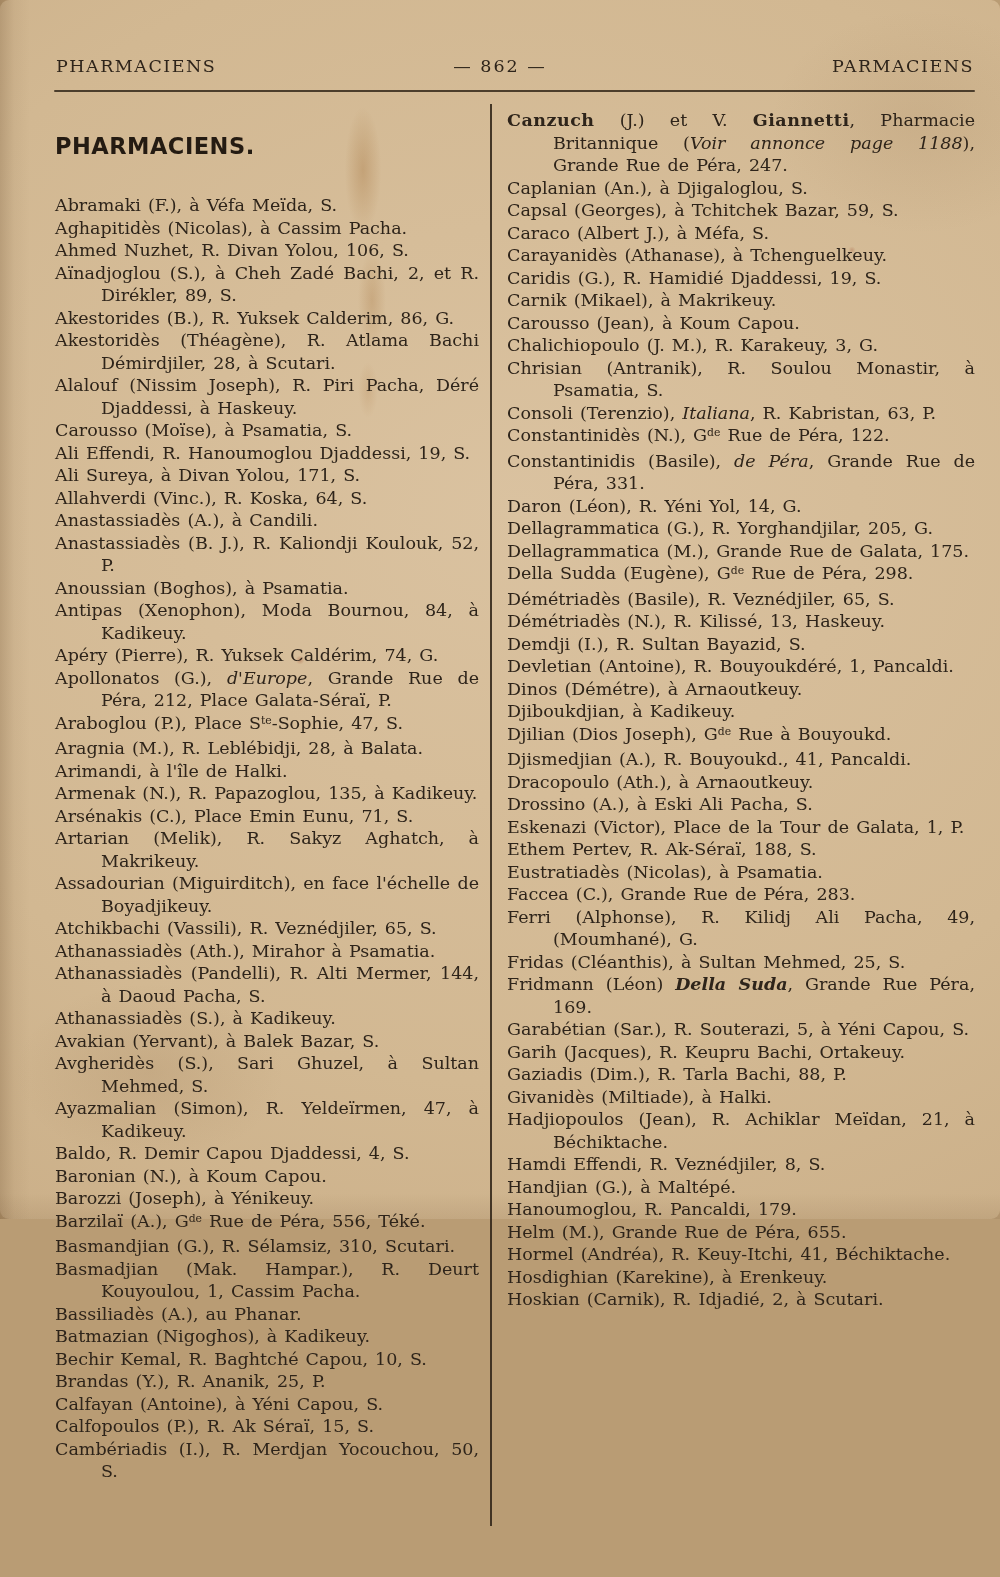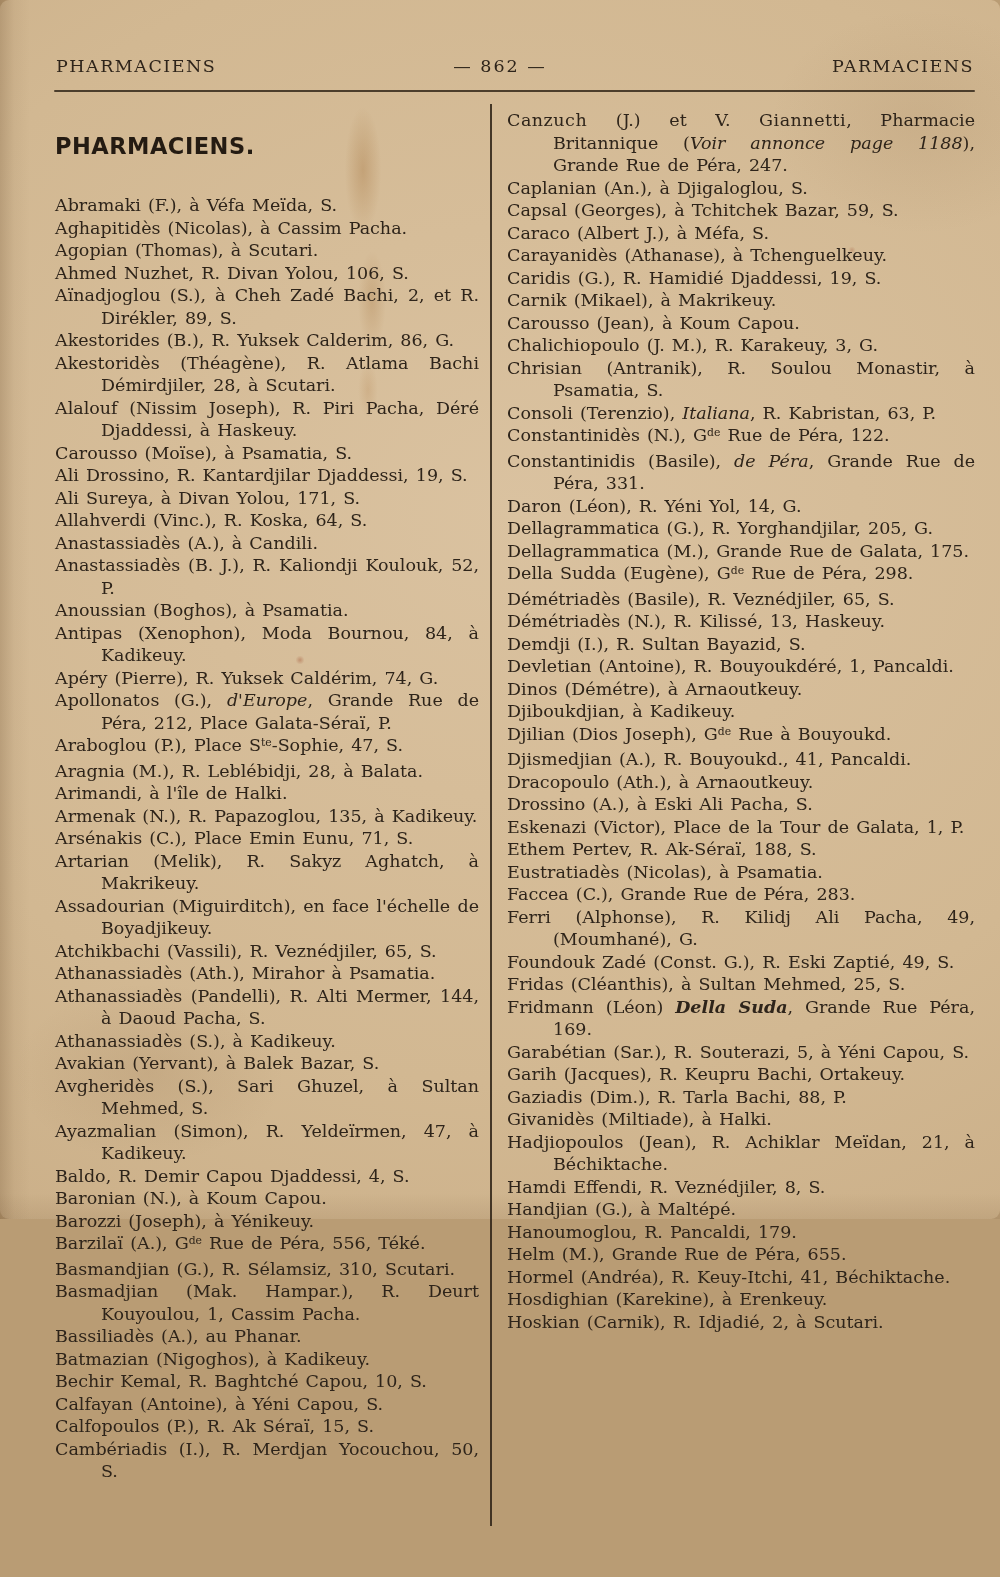--- a/index.html
+++ b/index.html
@@ -62,21 +62,21 @@
     font-family:"DejaVu Sans","Liberation Sans",sans-serif;
     font-weight:bold;font-size:22.5px;letter-spacing:.5px;word-spacing:2px;
     color:#241b12;
   }
   .entry{
     margin:0;
     font-size:17.5px;line-height:22.5px;
     text-align:justify;word-spacing:1.5px;
     padding-left:46px;text-indent:-46px;
   }
-  .seg-b{font-weight:normal;letter-spacing:.5px;margin-top:48px;}
+  .seg-b{font-weight:bold;letter-spacing:.5px;margin-top:48px;}
   .seg-i{font-style:italic;}
   .seg-bi{font-weight:bold;font-style:italic;}
   .seg-sup{font-size:.62em;position:relative;top:-.45em;}
 </style>
 </head>
 <body>
 
 <div class="page">
   <div class="stains"></div>
 
@@ -88,28 +88,27 @@
 
   <div class="header-rule"></div>
   <div class="column-divider"></div>
 
   <main class="columns">
     <section class="col col-left">
       <h1 class="section-title">PHARMACIENS.</h1>
       <div class="entries">
           <p class="entry"><span class="seg-n">Abramaki (F.), à Véfa Meïda, S.</span></p>
           <p class="entry"><span class="seg-n">Aghapitidès (Nicolas), à Cassim Pacha.</span></p>
-          <p class="entry"><span class="seg-n">Agopian (Thomas), à Scutari.</span></p>
           <p class="entry"><span class="seg-n">Ahmed Nuzhet, R. Divan Yolou, 106, S.</span></p>
           <p class="entry"><span class="seg-n">Aïnadjoglou (S.), à Cheh Zadé Bachi, 2, et R. Dirékler, 89, S.</span></p>
           <p class="entry"><span class="seg-n">Akestorides (B.), R. Yuksek Calderim, 86, G.</span></p>
           <p class="entry"><span class="seg-n">Akestoridès (Théagène), R. Atlama Bachi Démirdjiler, 28, à Scutari.</span></p>
           <p class="entry"><span class="seg-n">Alalouf (Nissim Joseph), R. Piri Pacha, Déré Djaddessi, à Haskeuy.</span></p>
           <p class="entry"><span class="seg-n">Carousso (Moïse), à Psamatia, S.</span></p>
-          <p class="entry"><span class="seg-n">Ali Drossino, R. Kantardjilar Djaddessi, 19, S.</span></p>
+          <p class="entry"><span class="seg-n">Ali Effendi, R. Hanoumoglou Djaddessi, 19, S.</span></p>
           <p class="entry"><span class="seg-n">Ali Sureya, à Divan Yolou, 171, S.</span></p>
           <p class="entry"><span class="seg-n">Allahverdi (Vinc.), R. Koska, 64, S.</span></p>
           <p class="entry"><span class="seg-n">Anastassiadès (A.), à Candili.</span></p>
           <p class="entry"><span class="seg-n">Anastassiadès (B. J.), R. Kaliondji Koulouk, 52, P.</span></p>
           <p class="entry"><span class="seg-n">Anoussian (Boghos), à Psamatia.</span></p>
           <p class="entry"><span class="seg-n">Antipas (Xenophon), Moda Bournou, 84, à Kadikeuy.</span></p>
           <p class="entry"><span class="seg-n">Apéry (Pierre), R. Yuksek Caldérim, 74, G.</span></p>
           <p class="entry"><span class="seg-n">Apollonatos (G.), </span><span class="seg-i">d'Europe</span><span class="seg-n">, Grande Rue de Péra, 212, Place Galata-Séraï, P.</span></p>
           <p class="entry"><span class="seg-n">Araboglou (P.), Place S</span><span class="seg-sup">te</span><span class="seg-n">-Sophie, 47, S.</span></p>
           <p class="entry"><span class="seg-n">Aragnia (M.), R. Leblébidji, 28, à Balata.</span></p>
@@ -127,20 +126,21 @@
           <p class="entry"><span class="seg-n">Ayazmalian (Simon), R. Yeldeïrmen, 47, à Kadikeuy.</span></p>
           <p class="entry"><span class="seg-n">Baldo, R. Demir Capou Djaddessi, 4, S.</span></p>
           <p class="entry"><span class="seg-n">Baronian (N.), à Koum Capou.</span></p>
           <p class="entry"><span class="seg-n">Barozzi (Joseph), à Yénikeuy.</span></p>
           <p class="entry"><span class="seg-n">Barzilaï (A.), G</span><span class="seg-sup">de</span><span class="seg-n"> Rue de Péra, 556, Téké.</span></p>
           <p class="entry"><span class="seg-n">Basmandjian (G.), R. Sélamsiz, 310, Scutari.</span></p>
           <p class="entry"><span class="seg-n">Basmadjian (Mak. Hampar.), R. Deurt Kouyoulou, 1, Cassim Pacha.</span></p>
           <p class="entry"><span class="seg-n">Bassiliadès (A.), au Phanar.</span></p>
           <p class="entry"><span class="seg-n">Batmazian (Nigoghos), à Kadikeuy.</span></p>
           <p class="entry"><span class="seg-n">Bechir Kemal, R. Baghtché Capou, 10, S.</span></p>
+          <p class="entry"><span class="seg-n">Brandas (Y.), R. Ananik, 25, P.</span></p>
           <p class="entry"><span class="seg-n">Calfayan (Antoine), à Yéni Capou, S.</span></p>
           <p class="entry"><span class="seg-n">Calfopoulos (P.), R. Ak Séraï, 15, S.</span></p>
           <p class="entry"><span class="seg-n">Cambériadis (I.), R. Merdjan Yocouchou, 50, S.</span></p>
         </div>
     </section>
     <section class="col col-right">
       <div class="entries">
           <p class="entry"><span class="seg-b">Canzuch</span><span class="seg-n"> (J.) et V. </span><span class="seg-b">Giannetti</span><span class="seg-n">, Pharmacie Britannique (</span><span class="seg-i">Voir annonce page 1188</span><span class="seg-n">), Grande Rue de Péra, 247.</span></p>
           <p class="entry"><span class="seg-n">Caplanian (An.), à Djigaloglou, S.</span></p>
           <p class="entry"><span class="seg-n">Capsal (Georges), à Tchitchek Bazar, 59, S.</span></p>
@@ -166,21 +166,20 @@
           <p class="entry"><span class="seg-n">Djiboukdjian, à Kadikeuy.</span></p>
           <p class="entry"><span class="seg-n">Djilian (Dios Joseph), G</span><span class="seg-sup">de</span><span class="seg-n"> Rue à Bouyoukd.</span></p>
           <p class="entry"><span class="seg-n">Djismedjian (A.), R. Bouyoukd., 41, Pancaldi.</span></p>
           <p class="entry"><span class="seg-n">Dracopoulo (Ath.), à Arnaoutkeuy.</span></p>
           <p class="entry"><span class="seg-n">Drossino (A.), à Eski Ali Pacha, S.</span></p>
           <p class="entry"><span class="seg-n">Eskenazi (Victor), Place de la Tour de Galata, 1, P.</span></p>
           <p class="entry"><span class="seg-n">Ethem Pertev, R. Ak-Séraï, 188, S.</span></p>
           <p class="entry"><span class="seg-n">Eustratiadès (Nicolas), à Psamatia.</span></p>
           <p class="entry"><span class="seg-n">Faccea (C.), Grande Rue de Péra, 283.</span></p>
           <p class="entry"><span class="seg-n">Ferri (Alphonse), R. Kilidj Ali Pacha, 49, (Moumhané), G.</span></p>
-          <p class="entry"><span class="seg-n">Foundouk Zadé (Const. G.), R. Eski Zaptié, 49, S.</span></p>
           <p class="entry"><span class="seg-n">Fridas (Cléanthis), à Sultan Mehmed, 25, S.</span></p>
           <p class="entry"><span class="seg-n">Fridmann (Léon) </span><span class="seg-bi">Della Suda</span><span class="seg-n">, Grande Rue Péra, 169.</span></p>
           <p class="entry"><span class="seg-n">Garabétian (Sar.), R. Souterazi, 5, à Yéni Capou, S.</span></p>
           <p class="entry"><span class="seg-n">Garih (Jacques), R. Keupru Bachi, Ortakeuy.</span></p>
           <p class="entry"><span class="seg-n">Gaziadis (Dim.), R. Tarla Bachi, 88, P.</span></p>
           <p class="entry"><span class="seg-n">Givanidès (Miltiade), à Halki.</span></p>
           <p class="entry"><span class="seg-n">Hadjiopoulos (Jean), R. Achiklar Meïdan, 21, à Béchiktache.</span></p>
           <p class="entry"><span class="seg-n">Hamdi Effendi, R. Veznédjiler, 8, S.</span></p>
           <p class="entry"><span class="seg-n">Handjian (G.), à Maltépé.</span></p>
           <p class="entry"><span class="seg-n">Hanoumoglou, R. Pancaldi, 179.</span></p>

